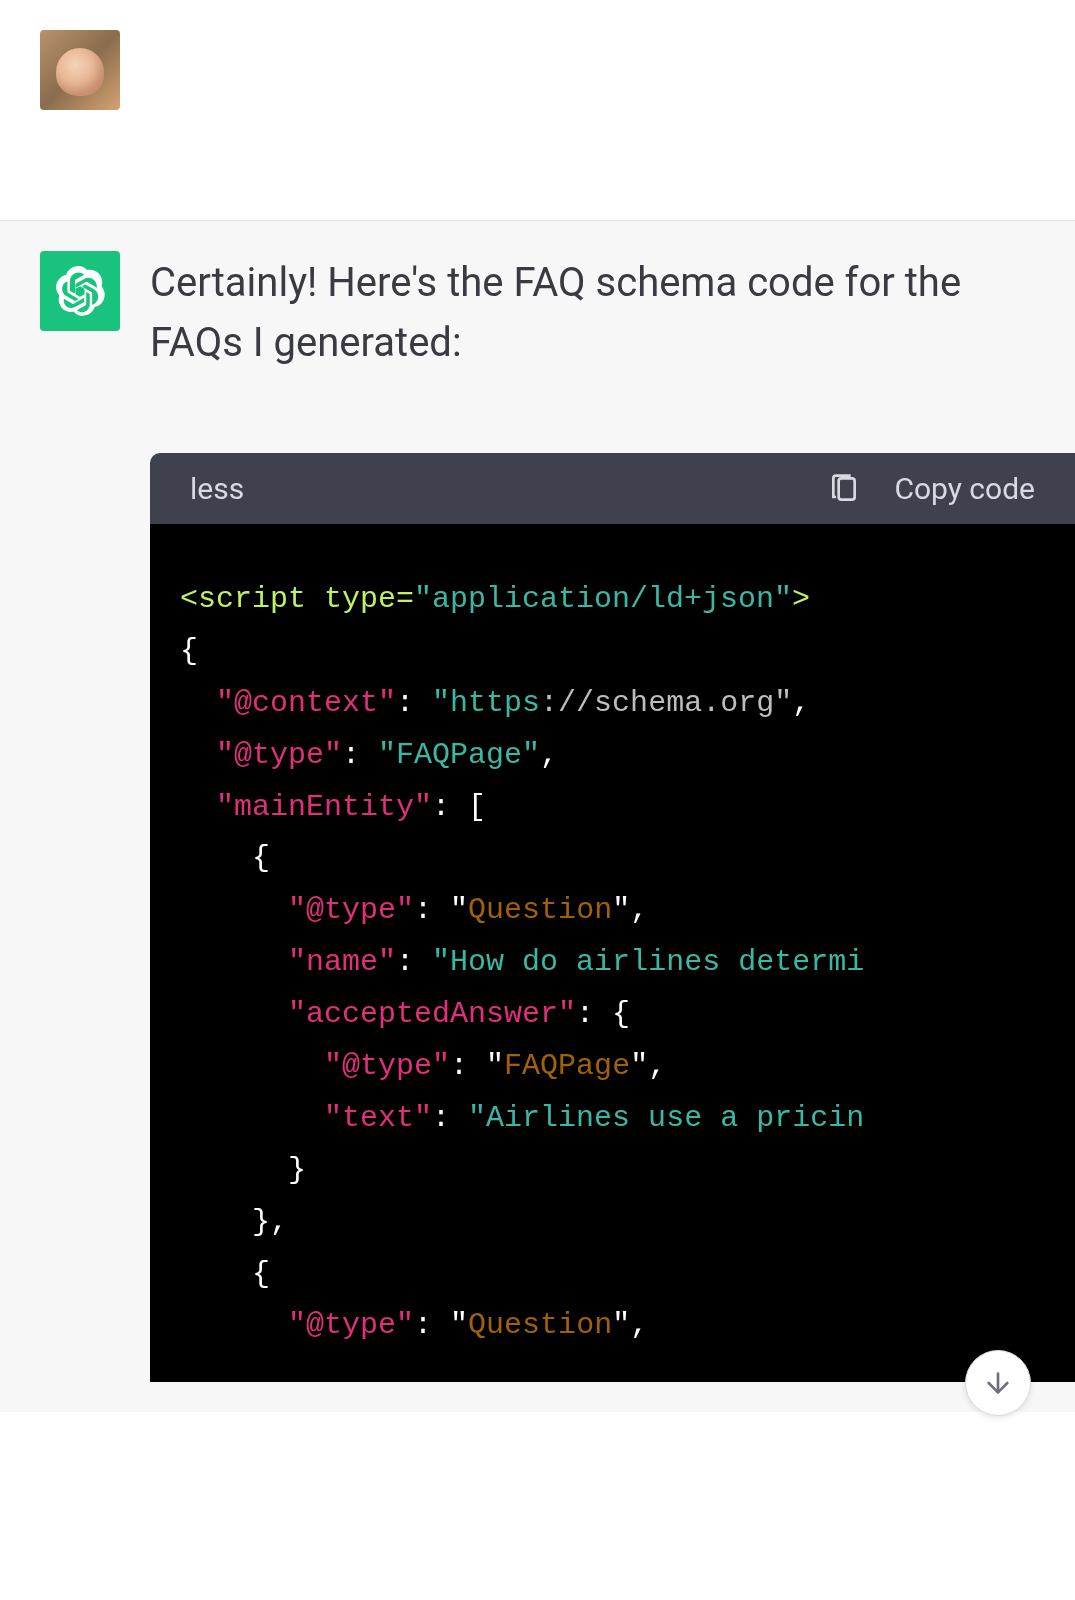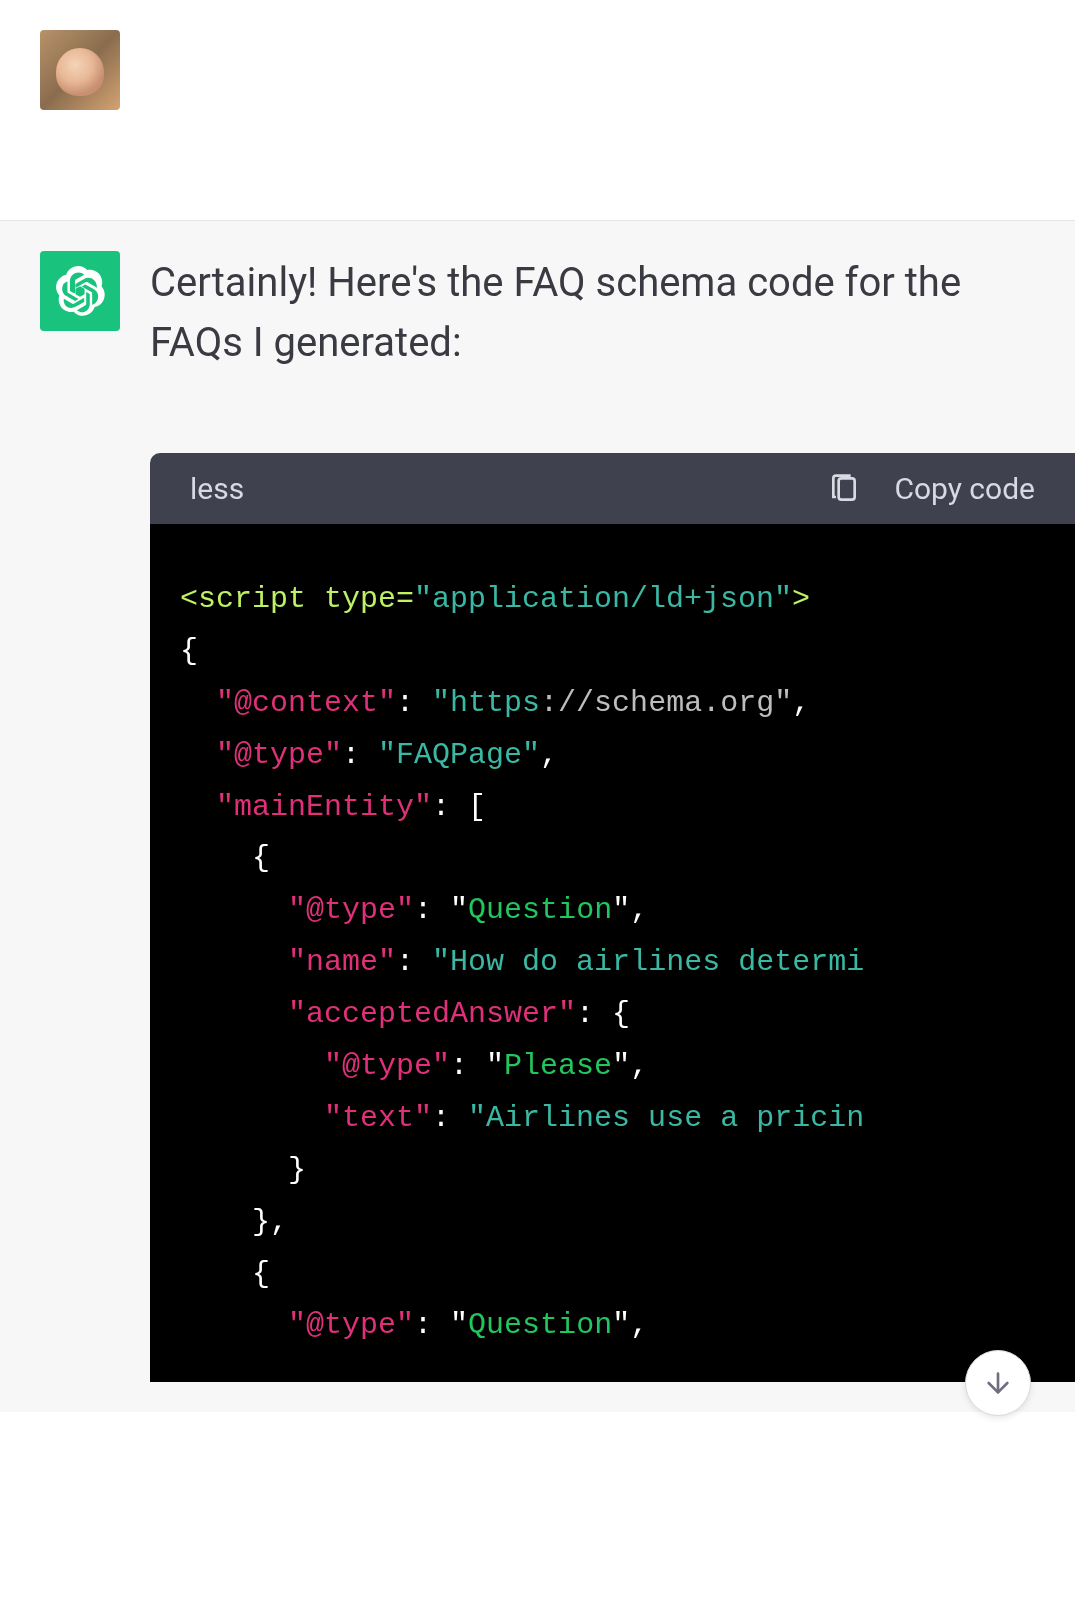--- a/index.html
+++ b/index.html
@@ -118,21 +118,21 @@
       white-space: pre;
       color: #ffffff;
     }
     .tok-keyword { color: #bef264; }
     .tok-attr { color: #3bb8a4; }
     .tok-punct { color: #ffffff; }
     .tok-string { color: #3bb8a4; }
     .tok-key { color: #df3079; }
     .tok-url-proto { color: #3bb8a4; }
     .tok-url-rest { color: #bdbdbd; }
-    .tok-question { color: #22c55e; }
+    .tok-question { color: #a16207; }
     .scroll-down-button {
       position: absolute;
       right: 44px;
       bottom: 184px;
       width: 66px;
       height: 66px;
       border-radius: 50%;
       background: #ffffff;
       border: 1px solid #d9d9e3;
       display: flex;
@@ -176,21 +176,21 @@
     </div>
     <div class="code-body"><span class="tok-keyword">&lt;script type=</span><span class="tok-attr">"application/ld+json"</span><span class="tok-keyword">&gt;</span>
 <span class="tok-punct">{</span>
   <span class="tok-key">"@context"</span><span class="tok-punct">:</span> <span class="tok-url-proto">"https</span><span class="tok-url-rest">://schema.org"</span><span class="tok-punct">,</span>
   <span class="tok-key">"@type"</span><span class="tok-punct">:</span> <span class="tok-string">"FAQPage"</span><span class="tok-punct">,</span>
   <span class="tok-key">"mainEntity"</span><span class="tok-punct">:</span> <span class="tok-punct">[</span>
     <span class="tok-punct">{</span>
       <span class="tok-key">"@type"</span><span class="tok-punct">:</span> <span class="tok-punct">"</span><span class="tok-question">Question</span><span class="tok-punct">"</span><span class="tok-punct">,</span>
       <span class="tok-key">"name"</span><span class="tok-punct">:</span> <span class="tok-string">"How do airlines determi</span>
       <span class="tok-key">"acceptedAnswer"</span><span class="tok-punct">:</span> <span class="tok-punct">{</span>
-        <span class="tok-key">"@type"</span><span class="tok-punct">:</span> <span class="tok-punct">"</span><span class="tok-question">Please</span><span class="tok-punct">"</span><span class="tok-punct">,</span>
+        <span class="tok-key">"@type"</span><span class="tok-punct">:</span> <span class="tok-punct">"</span><span class="tok-question">FAQPage</span><span class="tok-punct">"</span><span class="tok-punct">,</span>
         <span class="tok-key">"text"</span><span class="tok-punct">:</span> <span class="tok-string">"Airlines use a pricin</span>
       <span class="tok-punct">}</span>
     <span class="tok-punct">},</span>
     <span class="tok-punct">{</span>
       <span class="tok-key">"@type"</span><span class="tok-punct">:</span> <span class="tok-punct">"</span><span class="tok-question">Question</span><span class="tok-punct">"</span><span class="tok-punct">,</span></div>
   </div>
 </div>
 
 <div class="scroll-down-button">
   <svg viewBox="0 0 24 24" fill="none" stroke="#6e6e80" stroke-width="2" stroke-linecap="round" stroke-linejoin="round">

